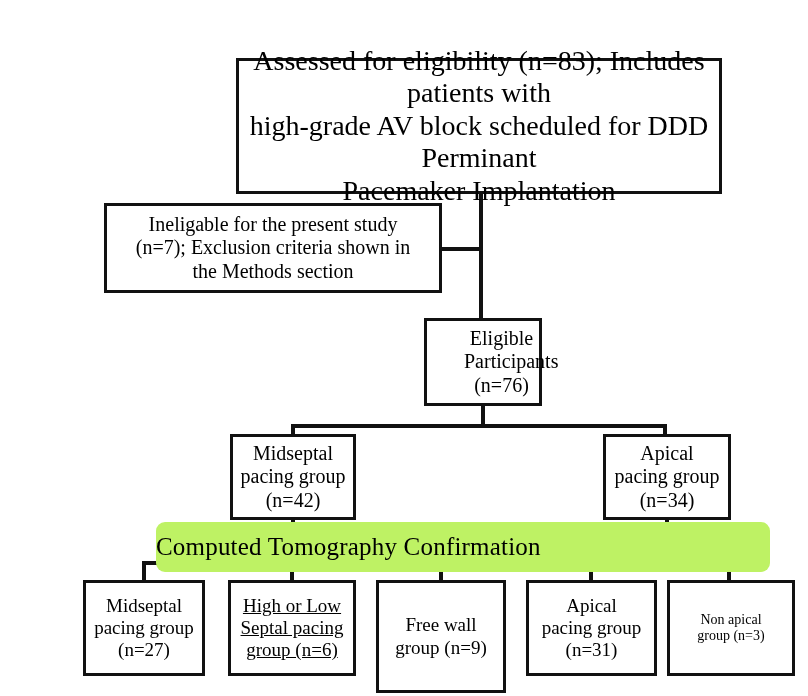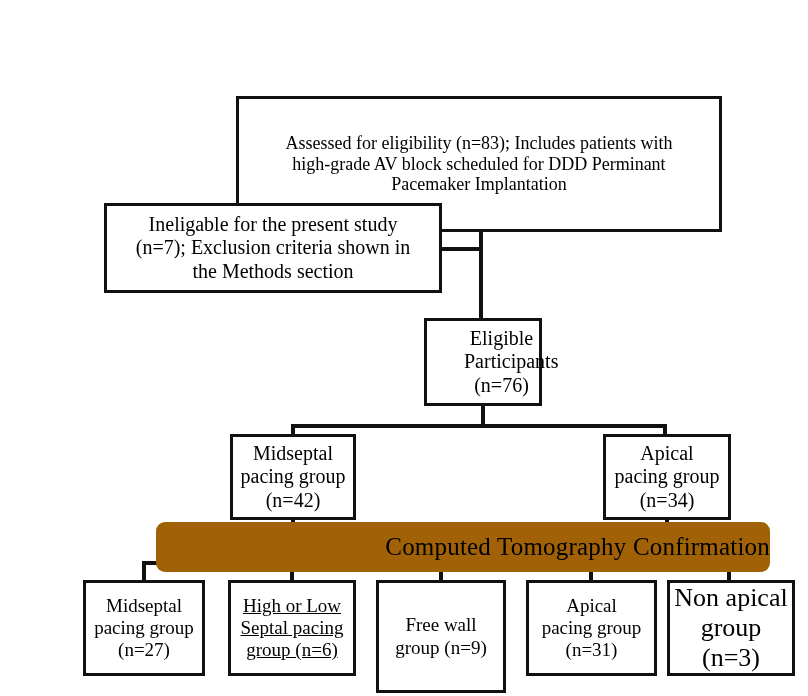--- a/index.html
+++ b/index.html
@@ -28,52 +28,52 @@
     z-index: 3;
   }
   .node .txt {
     display: block;
     width: 100%;
     padding: 0 4px;
     line-height: 1.16;
     white-space: pre-line;
   }
   
-  #node-assessed      { left:236px; top:58px;  width:486px; height:136px; font-size:18px;margin-top:38px; }
+  #node-assessed      { left:236px; top:58px;  width:486px; height:136px; font-size:28px; }
   #node-ineligible    { left:104px; top:203px; width:338px; height:90px;  font-size:20px; }
   #node-eligible      { left:424px; top:318px; width:118px; height:88px;  font-size:20px;padding-left:37px; }
   #node-mid-midseptal { left:230px; top:434px; width:126px; height:86px;  font-size:20px; }
   #node-mid-apical    { left:603px; top:434px; width:128px; height:86px;  font-size:20px; }
   #node-b1 { left:83px;  top:580px; width:122px; height:96px; font-size:19px; }
   #node-b2 { left:228px; top:580px; width:128px; height:96px; font-size:19px;text-decoration:underline; }
   #node-b3 { left:376px; top:580px; width:130px; height:113px; font-size:19px; }
   #node-b4 { left:526px; top:580px; width:131px; height:96px; font-size:19px; }
-  #node-b5 { left:667px; top:580px; width:128px; height:96px; font-size:26px; }
+  #node-b5 { left:667px; top:580px; width:128px; height:96px; font-size:14px; }
 
   
   .line {
     position: absolute;
     background: #111111;
     z-index: 1;
   }
   .line.v { width: 4px; }
   .line.h { height: 4px; }
 
   
   #ct-banner {
     position: absolute;
     left: 156px;
     top: 522px;
     width: 614px;
     height: 50px;
-    background: #a16207;
+    background: #bef264;
     border-radius: 9px;
     display: flex;
     align-items: center;
-    justify-content: flex-end;
+    justify-content: flex-start;
     z-index: 4;
   }
   #ct-banner .txt {
     font-size: 25px;
     color: #000000;
     letter-spacing: 0.2px;
   }
 </style>
 </head>
 <body>

